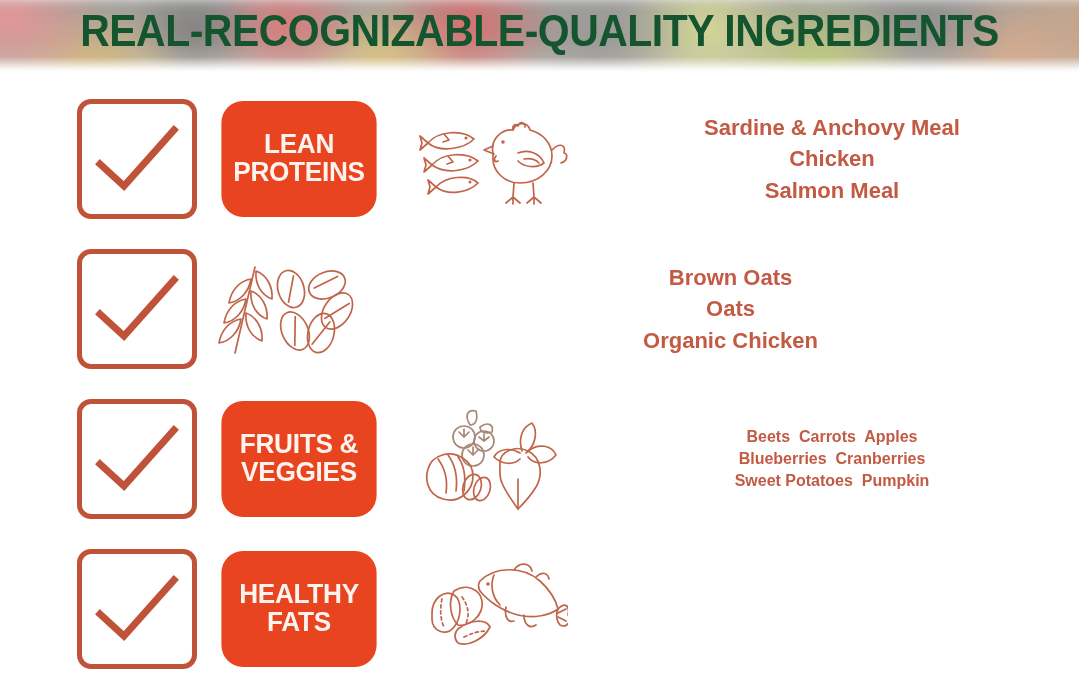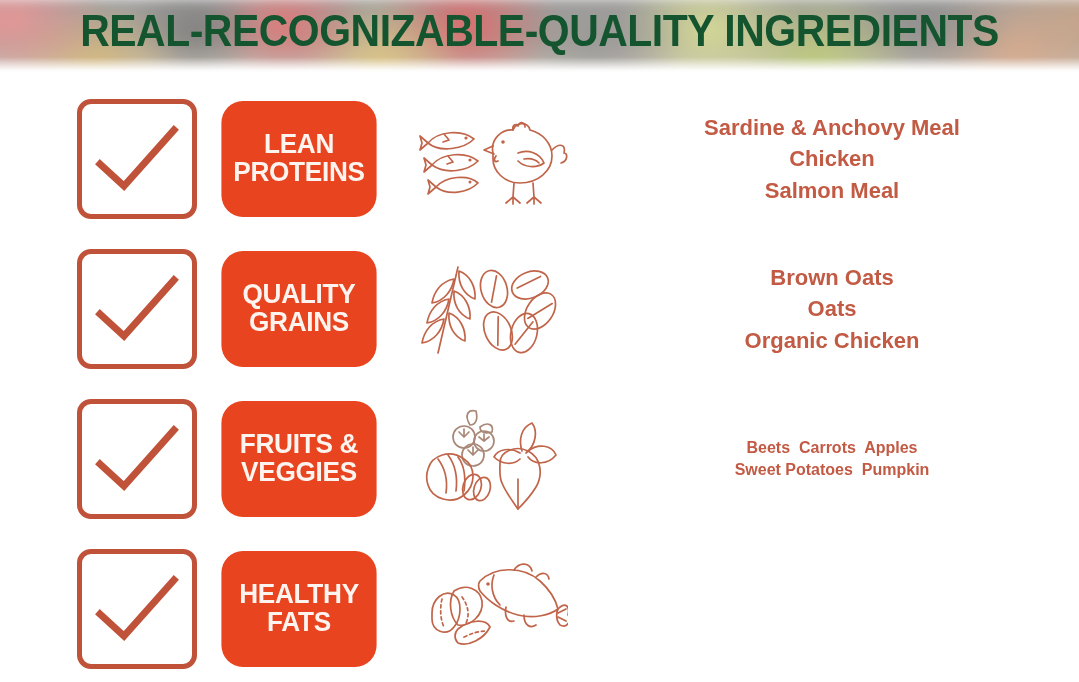--- a/index.html
+++ b/index.html
@@ -228,28 +228,20 @@
     <div class="check-cell">
       <div class="checkbox">
         <span>
           <svg width="86" height="70" viewBox="0 0 86 70">
             <path d="M6 40 L30 62 L80 6" fill="none" stroke="#c0523a" stroke-width="7" stroke-linecap="square" stroke-linejoin="miter"></path>
           </svg>
         </span>
       </div>
     </div>
 
-    <div class="btn-cell">
-      <div class="pill">
-        <div>
-          <span>QUALITY</span>
-          <span>GRAINS</span>
-        </div>
-      </div>
-    </div>
 
     <div class="icon-cell">
       <span>
         <svg width="150" height="100" viewBox="0 0 150 100">
           <g fill="none" stroke="#c0654a" stroke-width="1.7" stroke-linejoin="round" stroke-linecap="round">
 
             <path d="M40 8 L20 94"></path>
 
             <path d="M36 20 C24 22 16 32 14 44 C26 42 34 32 36 20 Z"></path>
             <path d="M31 40 C19 42 11 52 9 64 C21 62 29 52 31 40 Z"></path>
@@ -333,20 +325,21 @@
             <path d="M104 44 C100 32 104 20 114 16 C120 24 118 38 108 46"></path>
             <path d="M110 44 C120 36 134 38 138 48 C130 58 116 58 110 50"></path>
             <path d="M102 46 C92 40 80 42 76 50 C84 58 96 58 102 52"></path>
           </g>
         </svg>
       </span>
     </div>
 
     <div class="text-cell small">
       <span class="line">Beets  Carrots  Apples</span>
+      <span class="line">Blueberries  Cranberries</span>
       <span class="line">Sweet Potatoes  Pumpkin</span>
     </div>
   </div>
 
   <div class="row">
     <div class="check-cell">
       <div class="checkbox">
         <span>
           <svg width="86" height="70" viewBox="0 0 86 70">
             <path d="M6 40 L30 62 L80 6" fill="none" stroke="#c0523a" stroke-width="7" stroke-linecap="square" stroke-linejoin="miter"></path>

